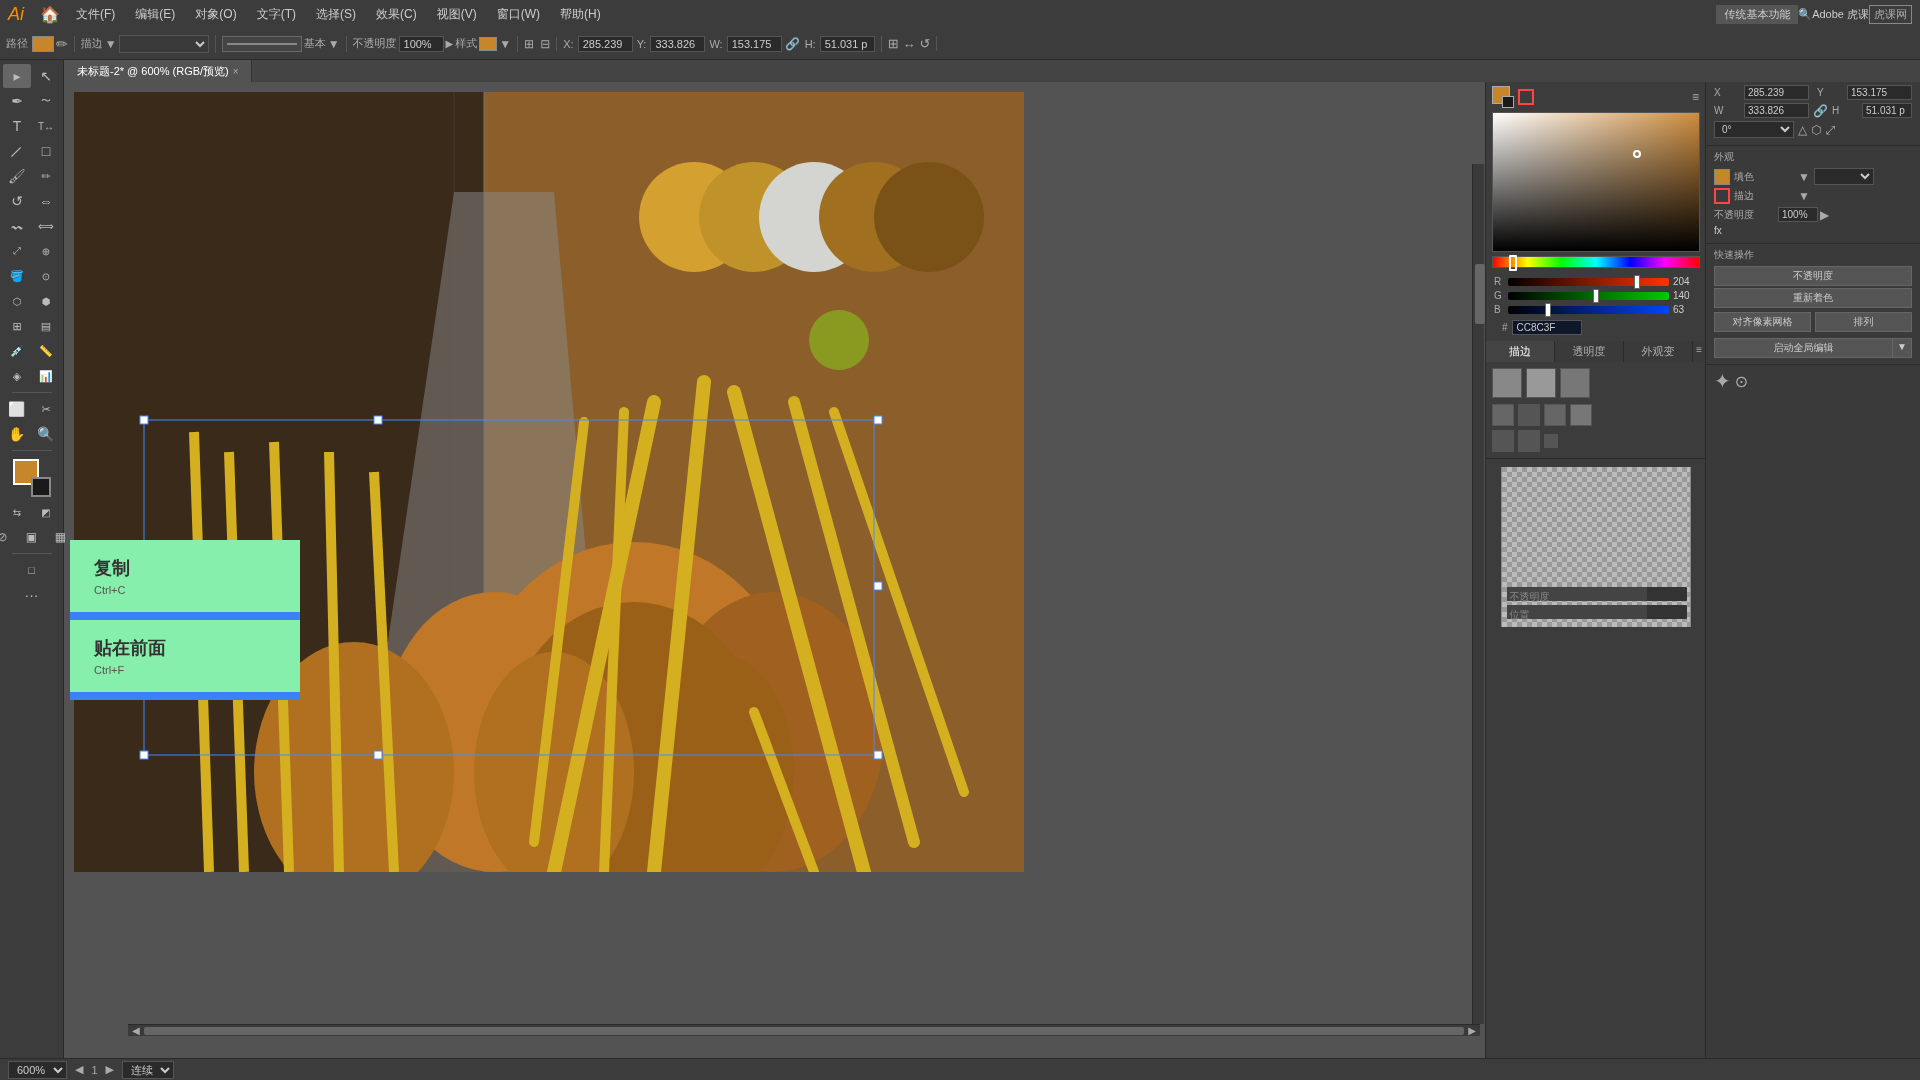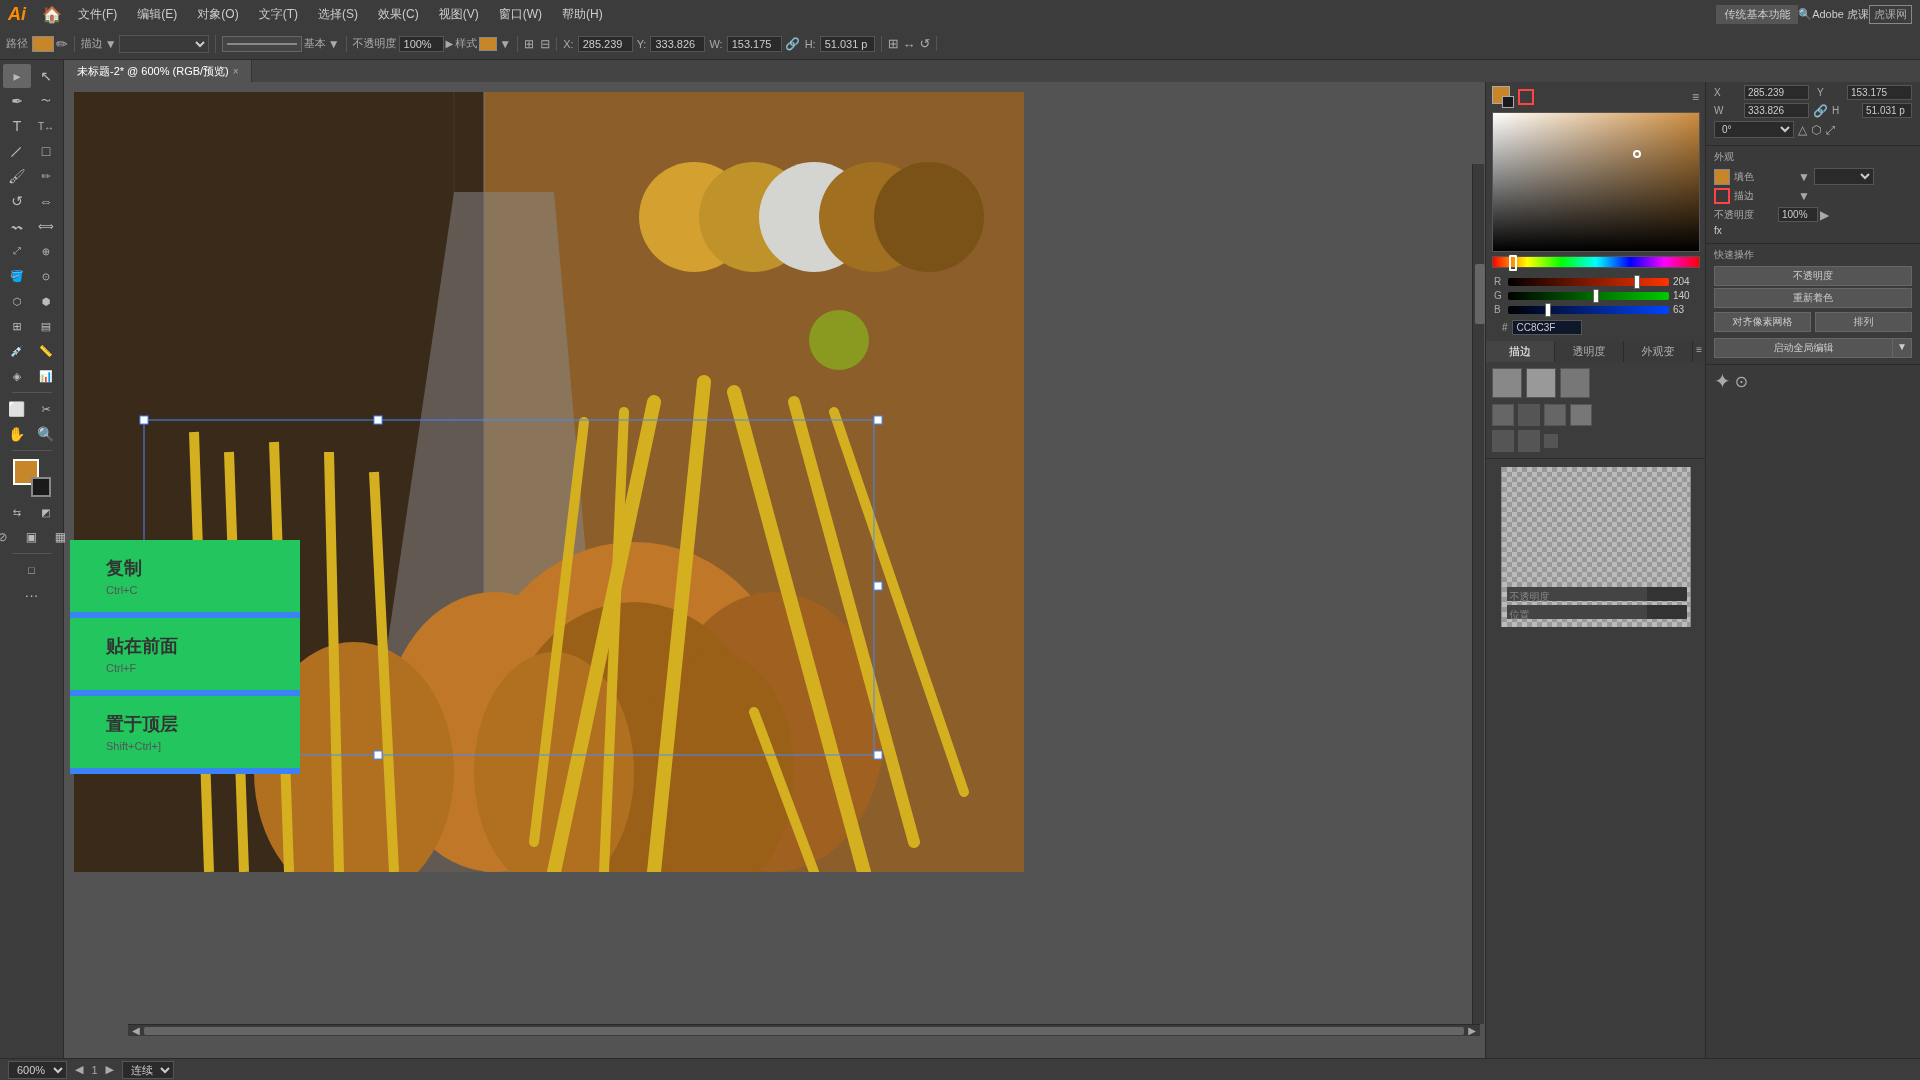--- a/index.html
+++ b/index.html
@@ -5,21 +5,21 @@
     * { margin: 0; padding: 0; box-sizing: border-box; }
     body { width: 1920px; height: 1080px; overflow: hidden; background: #535353; font-family: 'SimSun', 'Microsoft YaHei', sans-serif; font-size: 12px; color: #ccc; }
 
     
     #menu-bar {
       position: absolute; top: 0; left: 0; width: 1920px; height: 28px;
       background: #3c3c3c; display: flex; align-items: center; padding: 0 8px; gap: 4px;
       z-index: 100;
     }
     #menu-bar .app-logo {
-      color: #ff8c00; font-style: italic; font-weight: bold; font-size: 18px; margin-right: 8px;
+      color: #ff8c00; font-style: italic; font-weight: normal; font-size: 18px; margin-right: 8px;
     }
     #menu-bar .menu-item {
       color: #ccc; font-size: 12px; padding: 2px 8px; cursor: pointer;
     }
     #menu-bar .right-area {
       margin-left: auto; display: flex; align-items: center; 
     }
     #menu-bar .workspace-btn {
       background: #555; color: #ccc; border: none; padding: 2px 8px; font-size: 11px; cursor: pointer;
     }
@@ -147,22 +147,22 @@
       background: #2a2a2a; border: 1px solid #555; color: #ccc; font-size: 10px;
       padding: 1px 3px; width: 40px;
     }
 
     
     #context-menu {
       position: absolute; left: 70px; top: 540px; width: 230px; z-index: 200;
       display: flex; flex-direction: column; gap: 0;
     }
     .ctx-item {
-      background: #22c55e; color: #333; padding: 16px 36px;
-      border-bottom: 6px solid #3b82f6; cursor: pointer;
+      background: #86efac; color: #333; padding: 16px 24px;
+      border-bottom: 8px solid #3b82f6; cursor: pointer;
     }
     .ctx-item-title { font-size: 18px; font-weight: bold; color: #333; margin-bottom: 4px; }
     .ctx-item-shortcut { font-size: 11px; color: #555; }
 
     
     #status-bar {
       position: absolute; bottom: 0; left: 0; right: 0; height: 22px;
       background: #3c3c3c; border-top: 1px solid #2a2a2a;
       display: flex; align-items: center; padding: 0 8px; gap: 8px; z-index: 99;
     }
@@ -471,24 +471,20 @@
 
 <div id="context-menu">
   <div class="ctx-item">
     <div class="ctx-item-title">复制</div>
     <div class="ctx-item-shortcut">Ctrl+C</div>
   </div>
   <div class="ctx-item">
     <div class="ctx-item-title">贴在前面</div>
     <div class="ctx-item-shortcut">Ctrl+F</div>
   </div>
-  <div class="ctx-item">
-    <div class="ctx-item-title">置于顶层</div>
-    <div class="ctx-item-shortcut">Shift+Ctrl+]</div>
-  </div>
 </div>
 
 <div id="color-panel">
 
   <div class="color-panel-header">
     <span class="color-panel-title">颜色</span>
     <span class="color-panel-title" style="margin-left:20px;">颜色参考</span>
     <span class="color-panel-icon">≡</span>
   </div>
 

